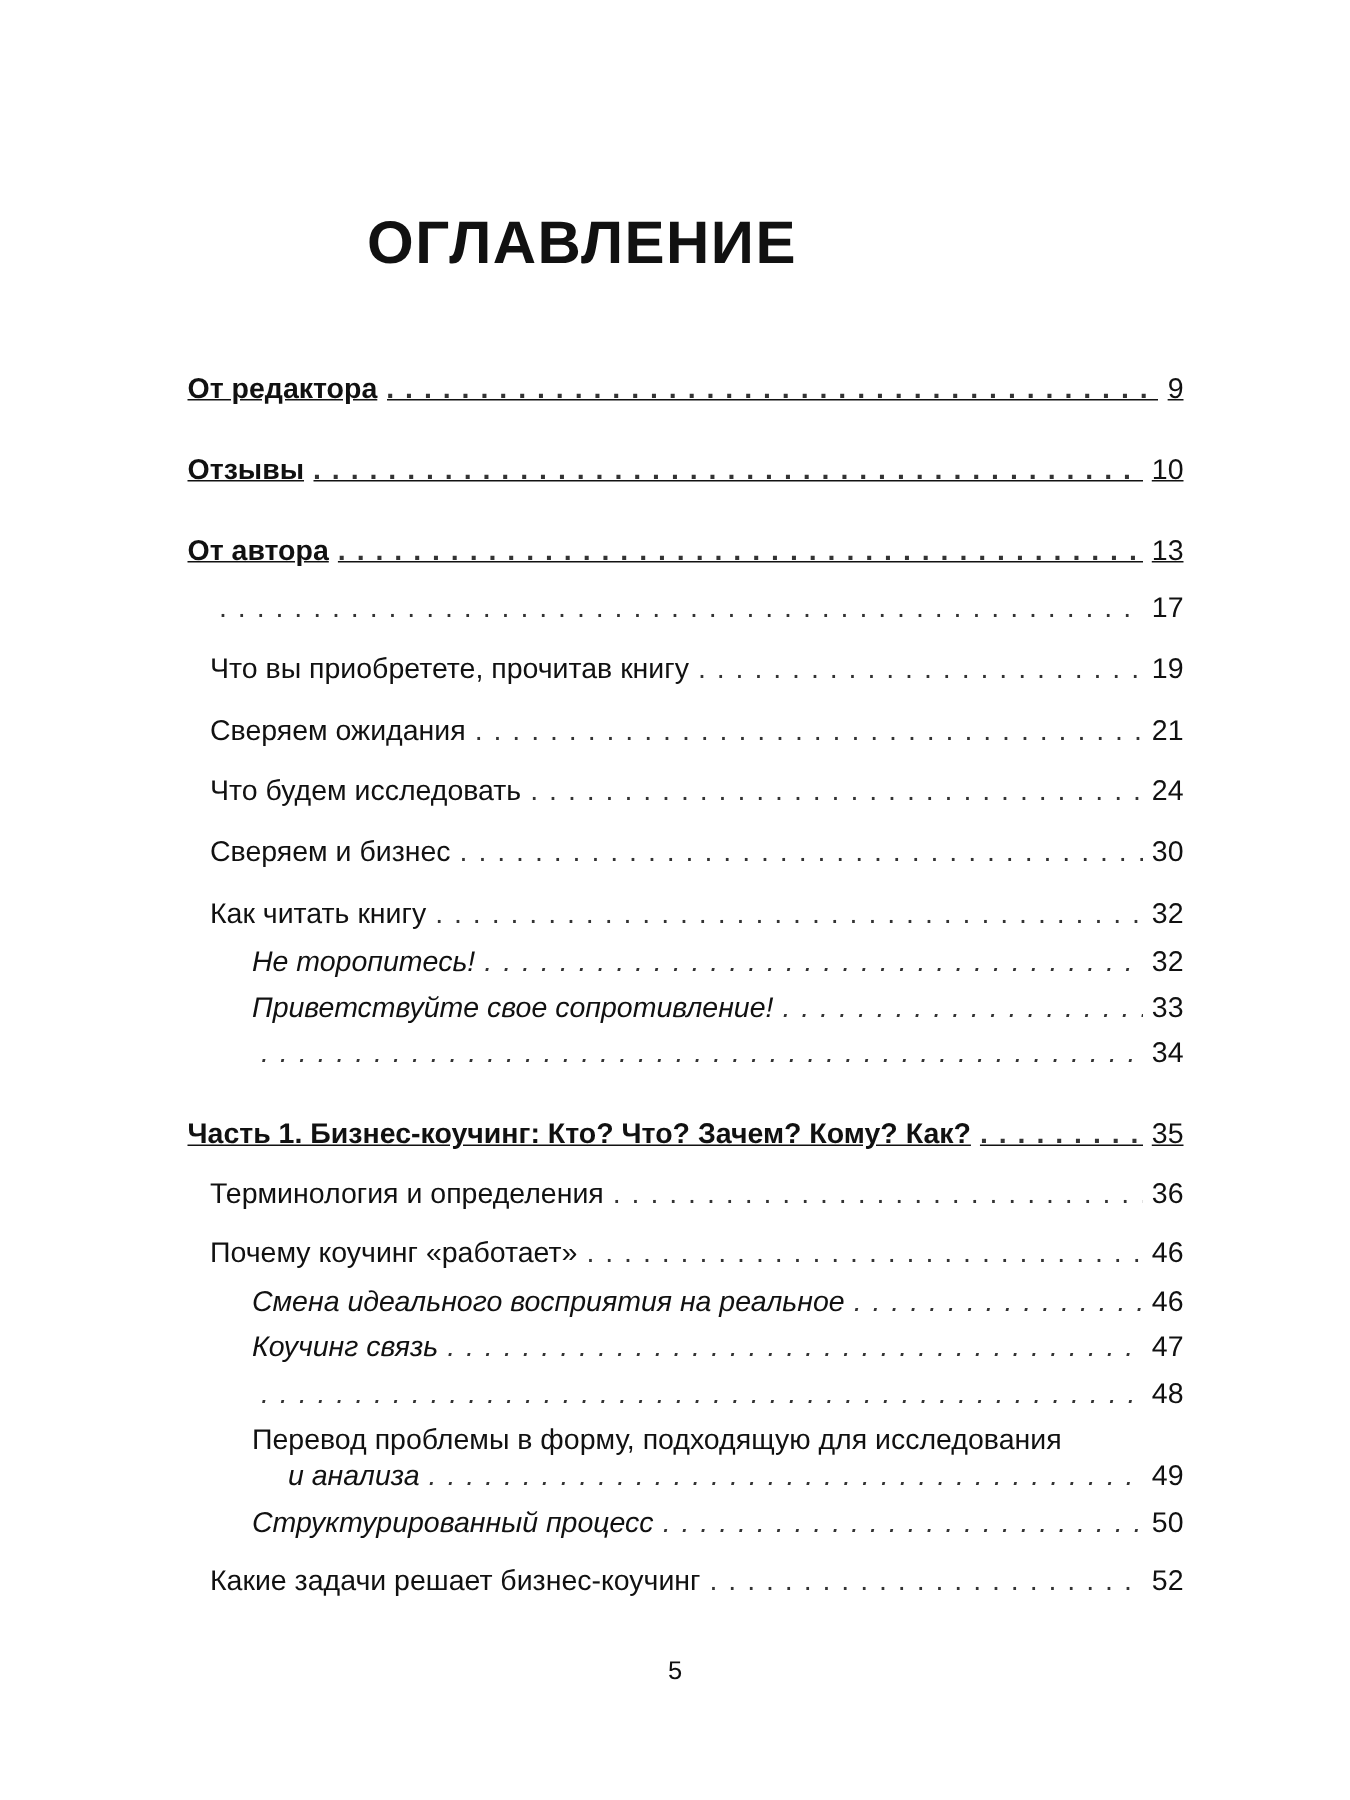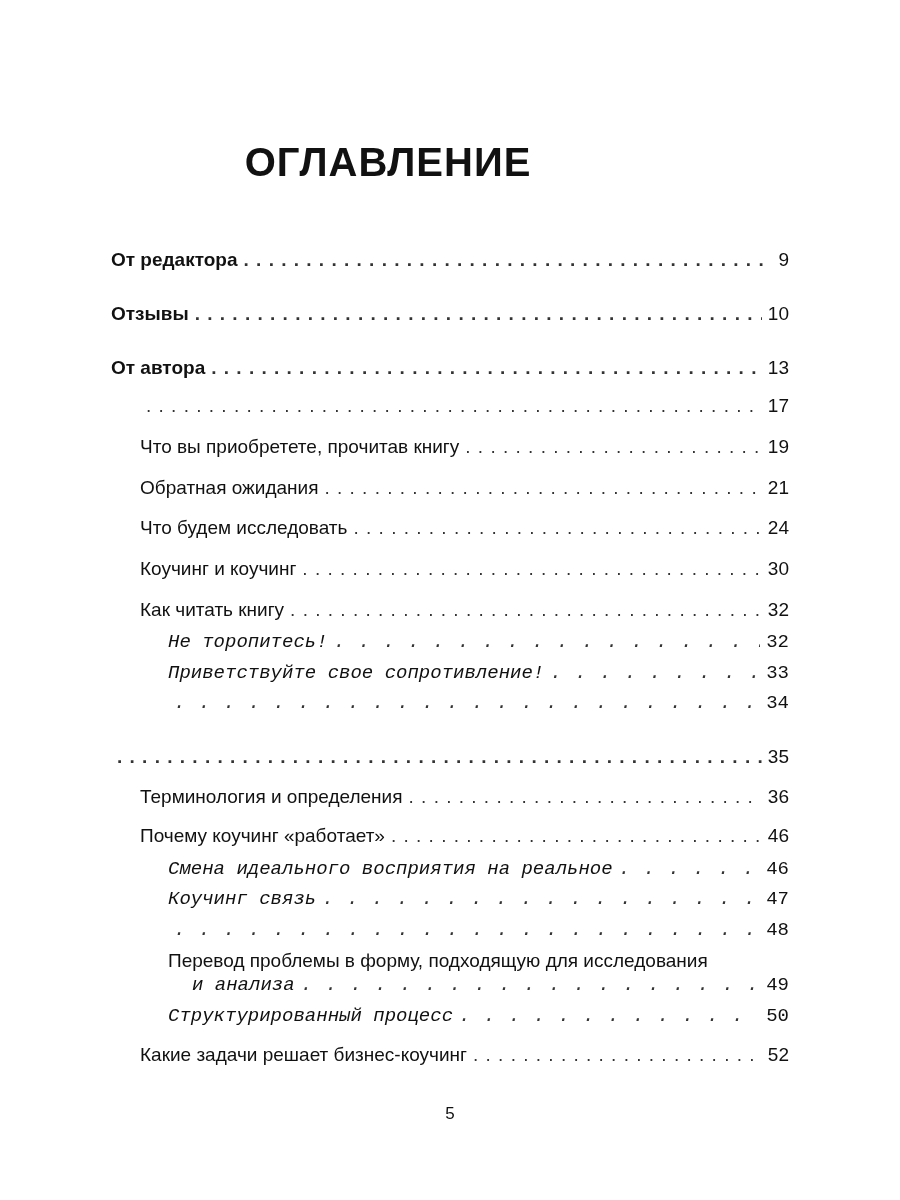--- a/index.html
+++ b/index.html
@@ -41,24 +41,24 @@
       margin: 0 6px;
       letter-spacing: 5px;
       color: #333;
     }
     .row .leader::before {
       content: ". . . . . . . . . . . . . . . . . . . . . . . . . . . . . . . . . . . . . . . . . . . . . . . . . . . . . . . . . . . . . . . . . . . . . . . . . . . . . . . . . . . .";
       letter-spacing: 0;
       word-spacing: 2px;
     }
     .row .page { flex: 0 0 auto; text-align: right; }
-    .lvl0 { left: 0; font-weight: bold; }
+    .lvl0 { left: 14px; font-weight: bold; text-decoration: underline; }
     .lvl0 .page { font-weight: normal; }
     .lvl1 { left: 29px; }
-    .lvl2 { left: 57px; font-style: italic; font-family: Liberation Mono, monospace; }
+    .lvl2 { left: 57px; font-style: italic; }
     .lvl2 .page { font-style: normal; }
     .wrapline {
       position: absolute;
       left: 57px;
       font-size: 19px;
       line-height: 24px;
       white-space: nowrap;
     }
     .cont { left: 81px; }
     .folio {
@@ -98,33 +98,33 @@
     <span class="page">17</span>
   </div>
 
   <div class="row lvl1" style="top:435px">
     <span class="label">Что вы приобретете, прочитав книгу</span>
     <span class="leader"></span>
     <span class="page">19</span>
   </div>
 
   <div class="row lvl1" style="top:476px">
-    <span class="label">Обратная ожидания</span>
+    <span class="label">Сверяем ожидания</span>
     <span class="leader"></span>
     <span class="page">21</span>
   </div>
 
   <div class="row lvl1" style="top:516px">
     <span class="label">Что будем исследовать</span>
     <span class="leader"></span>
     <span class="page">24</span>
   </div>
 
   <div class="row lvl1" style="top:557px">
-    <span class="label">Коучинг и коучинг</span>
+    <span class="label">Сверяем и бизнес</span>
     <span class="leader"></span>
     <span class="page">30</span>
   </div>
 
   <div class="row lvl1" style="top:598px">
     <span class="label">Как читать книгу</span>
     <span class="leader"></span>
     <span class="page">32</span>
   </div>
 
@@ -139,20 +139,21 @@
     <span class="leader"></span>
     <span class="page">33</span>
   </div>
 
   <div class="row lvl2" style="top:691px">
     <span class="leader"></span>
     <span class="page">34</span>
   </div>
 
   <div class="row lvl0" style="top:745px">
+    <span class="label">Часть 1. Бизнес-коучинг:  Кто? Что? Зачем?  Кому? Как?</span>
     <span class="leader"></span>
     <span class="page">35</span>
   </div>
 
   <div class="row lvl1" style="top:785px">
     <span class="label">Терминология и определения</span>
     <span class="leader"></span>
     <span class="page">36</span>
   </div>
 

